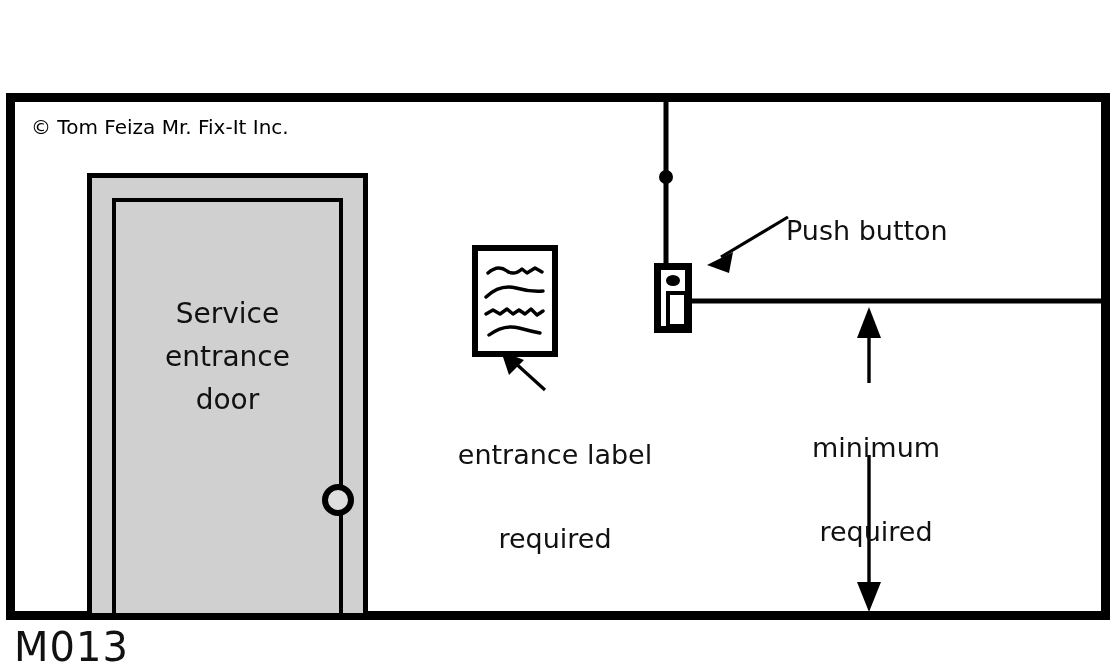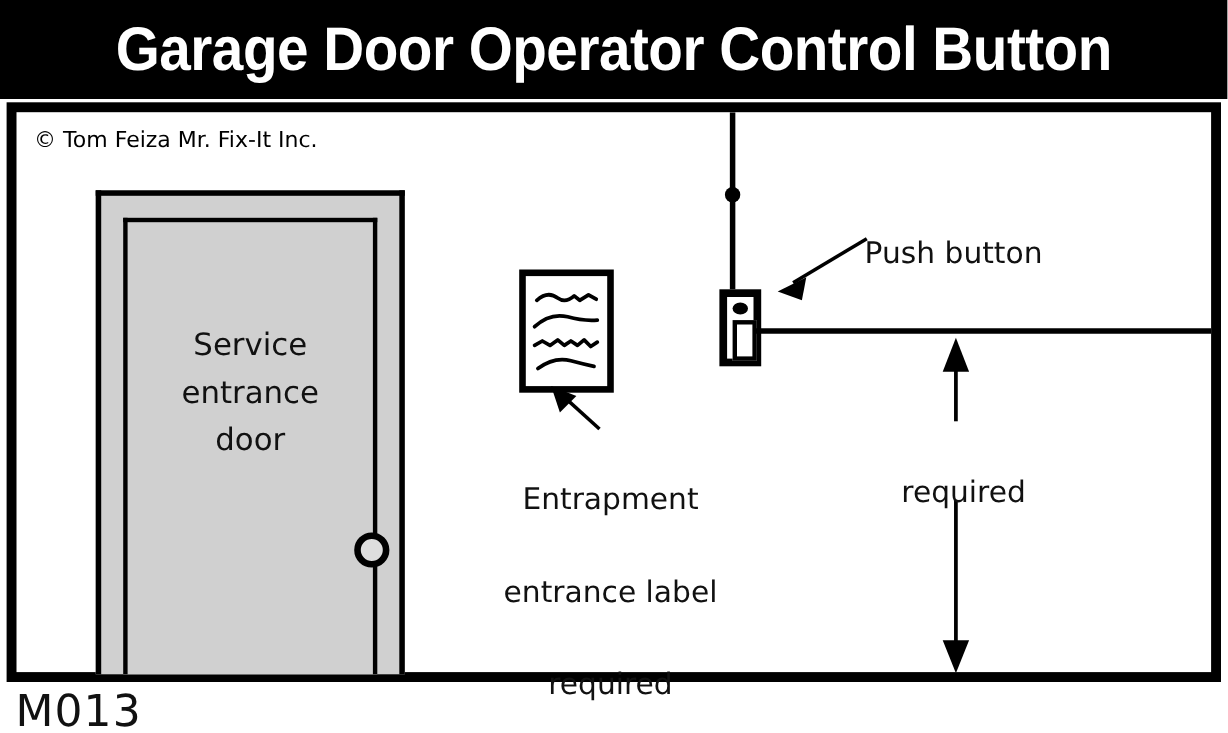--- a/index.html
+++ b/index.html
@@ -212,23 +212,20 @@
     letter-spacing: 1px;
   }
 
   svg { display: block; }
 </style>
 </head>
 <body>
 
 <div id="page">
 
-  <div id="title-banner">
-    <div id="title-text">Garage Door Operator Control Button</div>
-  </div>
 
   <div id="frame">
     <div id="canvas">
 
       <div id="door-outer">
         <div id="door-inner">
           <div id="door-label">
             <div>Service</div>
             <div>entrance</div>
             <div>door</div>
@@ -276,26 +273,26 @@
           <line x1="854" y1="353" x2="854" y2="487" stroke="#000000" stroke-width="3.4"></line>
           <polygon points="854,510 866,480 842,480" fill="#000000"></polygon>
         </g>
       </svg>
 
       <div class="callout" id="push-button-text">
         <div>Push button</div>
       </div>
 
       <div class="callout" id="entrapment-text">
-        <div>Entrapment</div>
         <div>entrance label</div>
         <div>required</div>
       </div>
 
       <div class="callout" id="dimension-text">
+        <div>minimum</div>
         <div>required</div>
       </div>
 
     </div>
   </div>
 
   <div id="figure-code">M013</div>
 
 </div>
 

